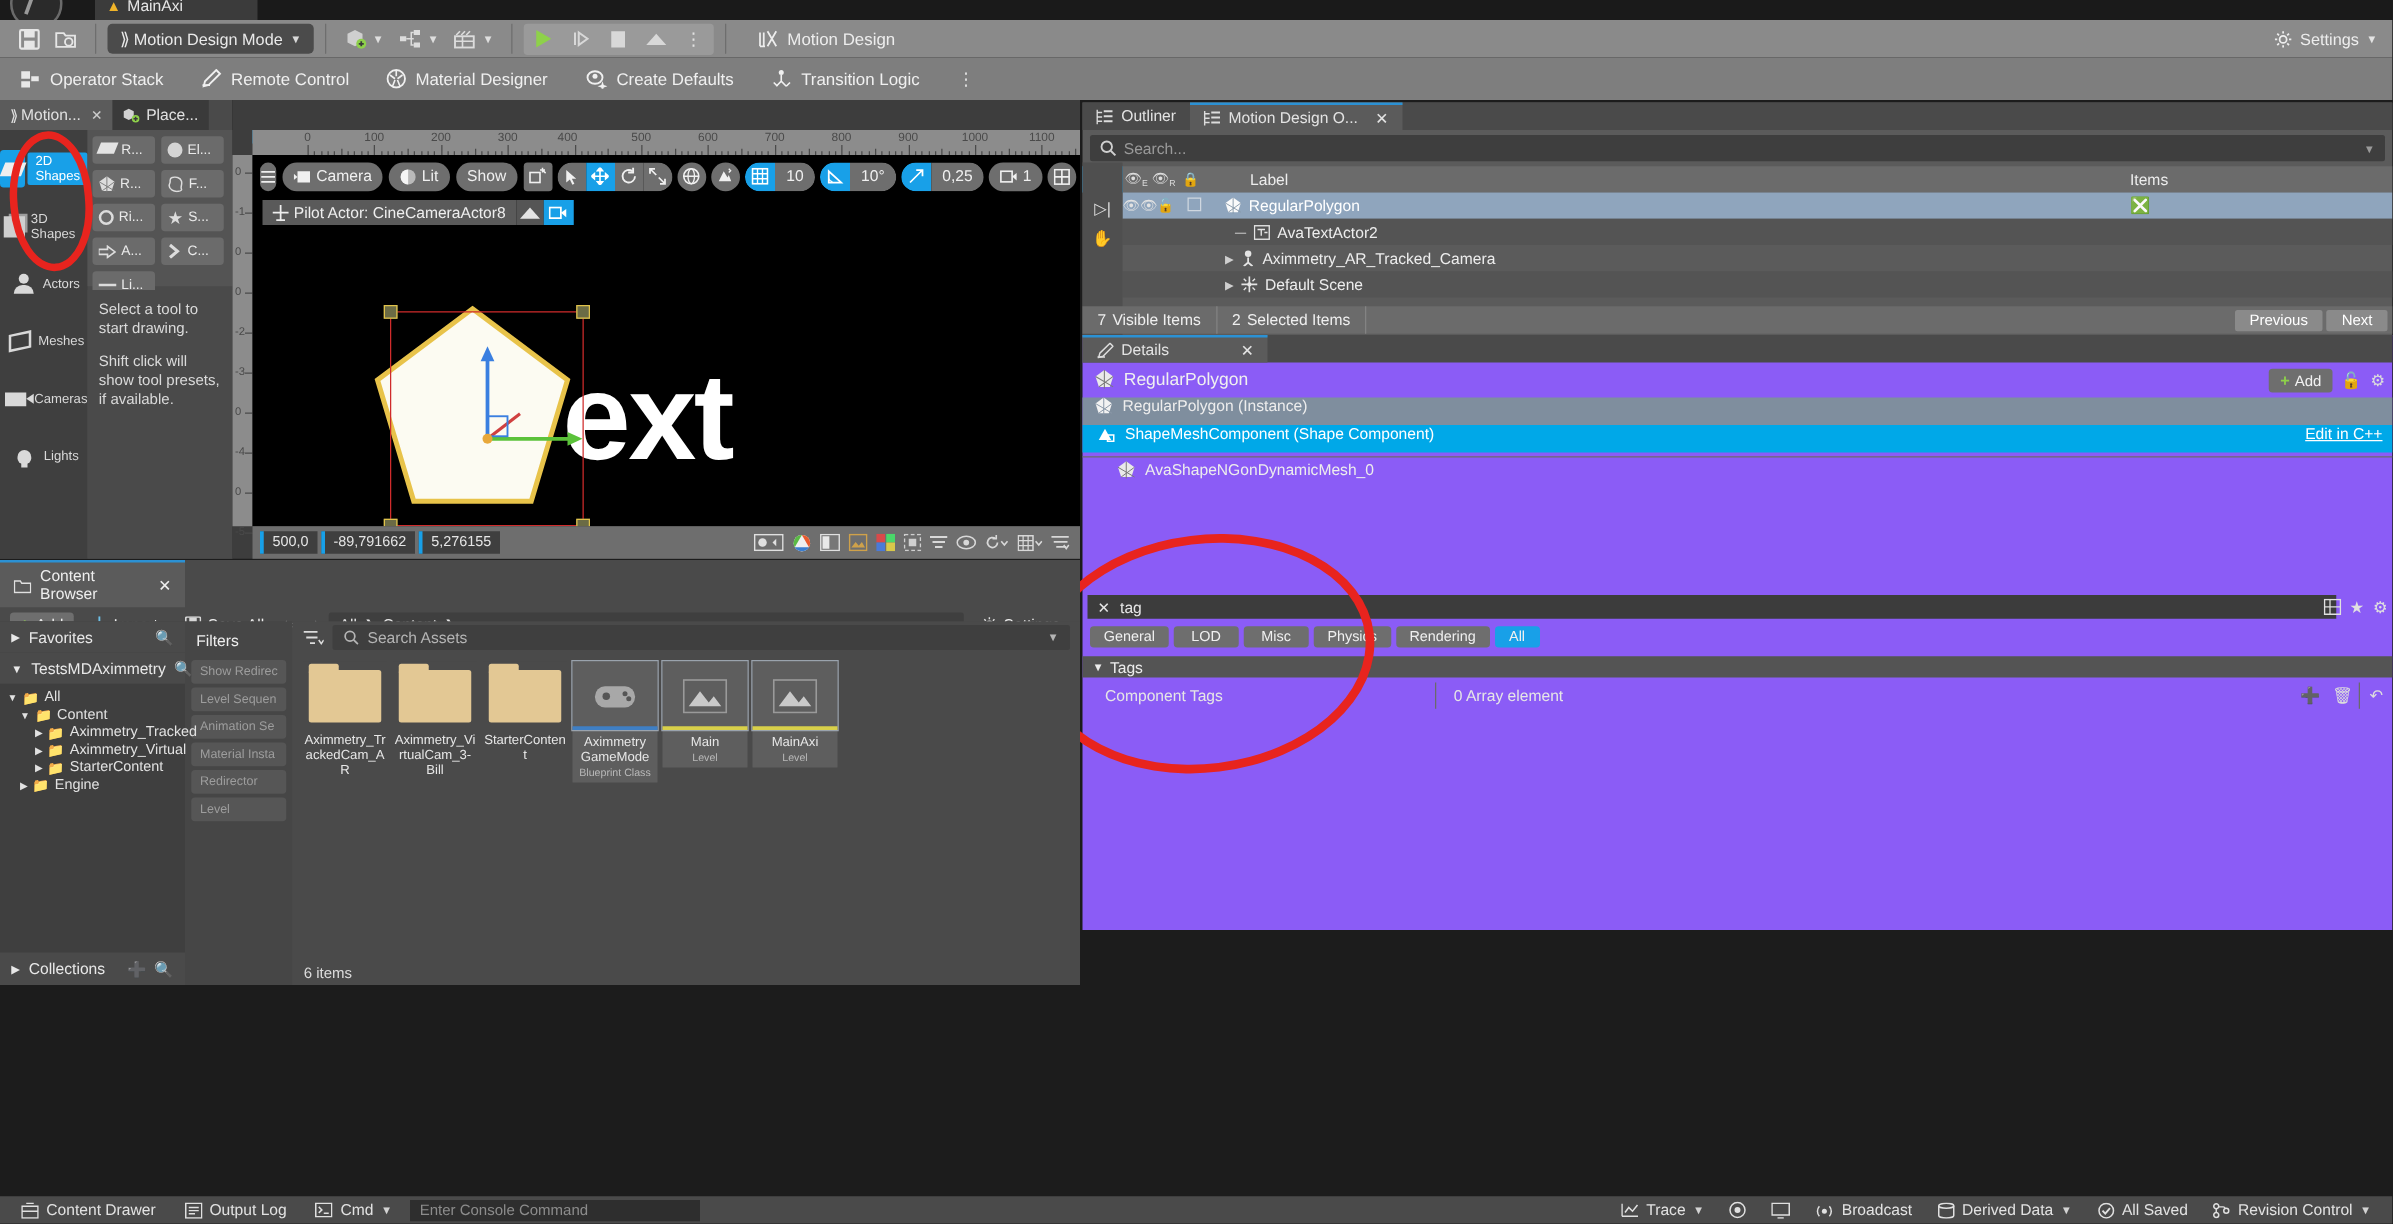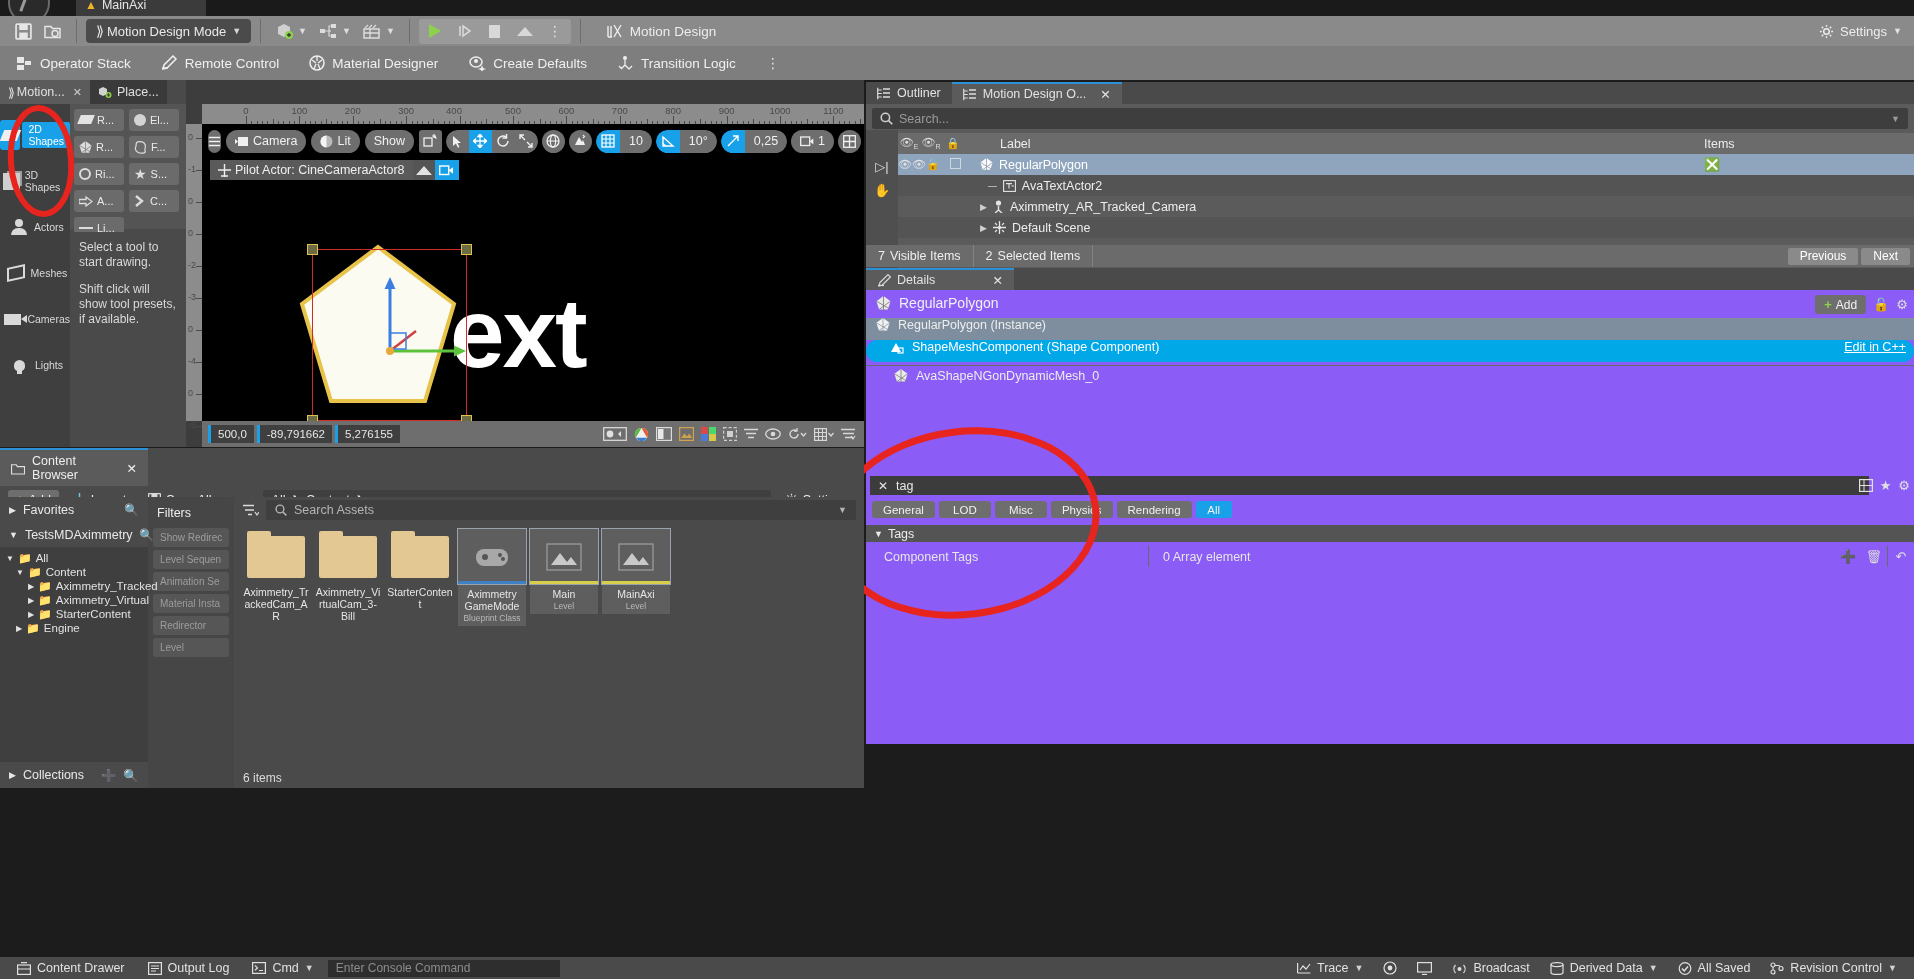--- a/index.html
+++ b/index.html
@@ -1137,21 +1137,21 @@
     </div>
 
     <div class="comp-list">
       <div class="comprow inst">
         <svg width="14" height="14" viewBox="0 0 14 14">
             <path d="M7 0l6.6 4.8-2.5 7.8H2.9L.4 4.8z" fill="#f2f2f2"></path>
             <path d="M7 0v14M.4 4.8l13.2 7.8M13.6 4.8L2.9 12.6" stroke="#8a98a8" stroke-width=".8"></path>
           </svg>
         <span>RegularPolygon (Instance)</span>
       </div>
-      <div class="comprow selected" style="padding-left:24px;border-radius:11px;">
+      <div class="comprow selected" style="padding-left:12px;">
         <svg width="14" height="14" viewBox="0 0 14 14">
             <path d="M1 12l5-9 5 9z" fill="#fff"></path>
             <rect x="8" y="8" width="5" height="5" fill="none" stroke="#fff" stroke-width="1.2"></rect>
           </svg>
         <span>ShapeMeshComponent (Shape Component)</span>
         <span class="editcpp">Edit in C++</span>
       </div>
       <div class="d-divider"></div>
       <div class="comprow" style="padding-left:28px;">
         <svg width="14" height="14" viewBox="0 0 14 14">

